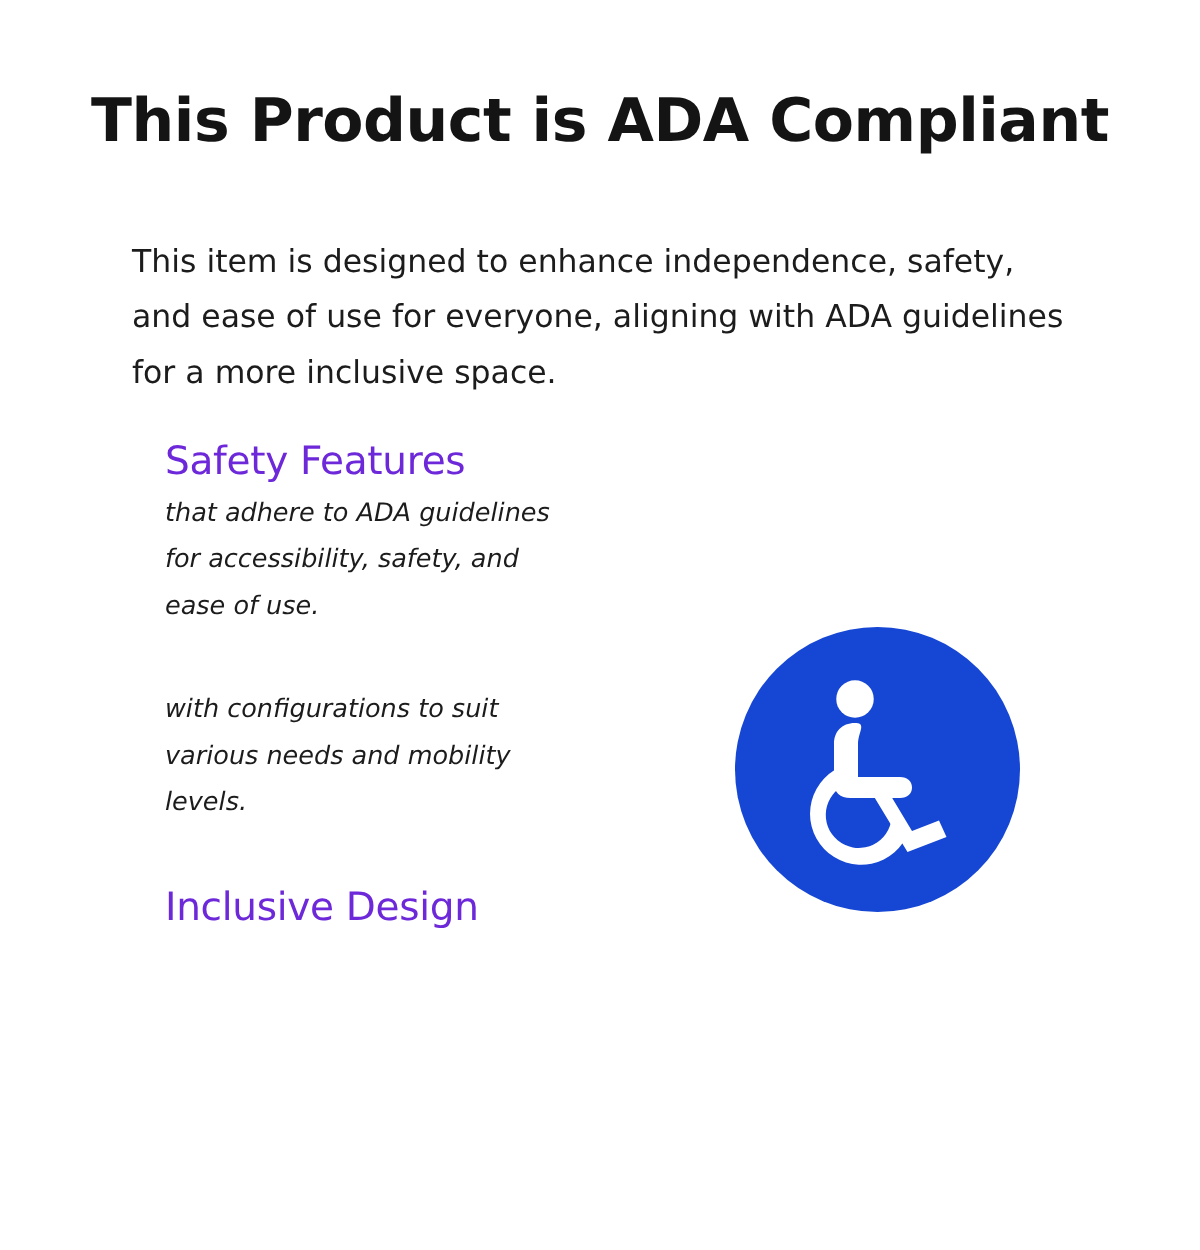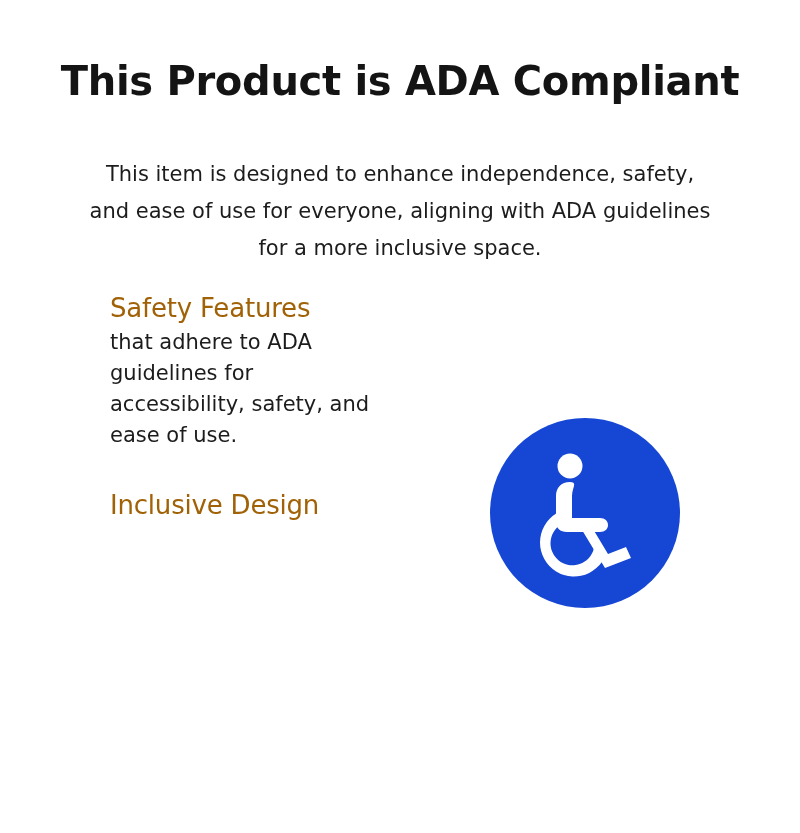--- a/index.html
+++ b/index.html
@@ -36,21 +36,21 @@
     letter-spacing: -0.3px;
     color: #141414;
     font-family: "DejaVu Sans", sans-serif;
   }
 
   .subtitle {
     position: absolute;
     top: 135px;
     left: 88px;
     width: 624px;
-    text-align: center;
+    text-align: left;
     font-size: 21px;
     line-height: 37px;
     color: #1c1c1c;
     font-family: "DejaVu Sans", sans-serif;
     font-weight: 400;
   }
 
   
   .features {
     position: absolute;
@@ -61,32 +61,33 @@
   .feature {
     margin-bottom: 38px;
   }
   .feature:last-child {
     margin-bottom: 0;
     margin-top: 16px;
   }
   .feature-title {
     font-size: 26px;
     font-weight: 400;
-    color: #a16207;
+    color: #6d28d9;
     line-height: 32px;
     margin-bottom: 3px;
     font-family: "DejaVu Sans", sans-serif;
     letter-spacing: -0.2px;
   }
   .feature-desc {
-    font-size: 21px;
+    font-size: 17px;
     line-height: 31px;
     color: #1c1c1c;
     font-family: "DejaVu Sans", sans-serif;
     max-width: 280px;
+    font-style: italic;
   }
 
   
   .badge {
     position: absolute;
     top: 418px;
     left: 490px;
     width: 190px;
     height: 190px;
   }
@@ -106,20 +107,21 @@
   <p class="subtitle">This item is designed to enhance independence, safety, and ease of use for everyone, aligning with ADA guidelines for a more inclusive space.</p>
 
   <div class="features">
 
     <div class="feature">
       <div class="feature-title">Safety Features</div>
       <div class="feature-desc">that adhere to ADA guidelines for accessibility, safety, and ease of use.</div>
     </div>
 
     <div class="feature">
+      <div class="feature-desc">with configurations to suit various needs and mobility levels.</div>
     </div>
 
     <div class="feature">
       <div class="feature-title">Inclusive Design</div>
     </div>
 
   </div>
 
   <div class="badge">
     <svg viewBox="0 0 190 190" xmlns="http://www.w3.org/2000/svg" aria-hidden="true">

